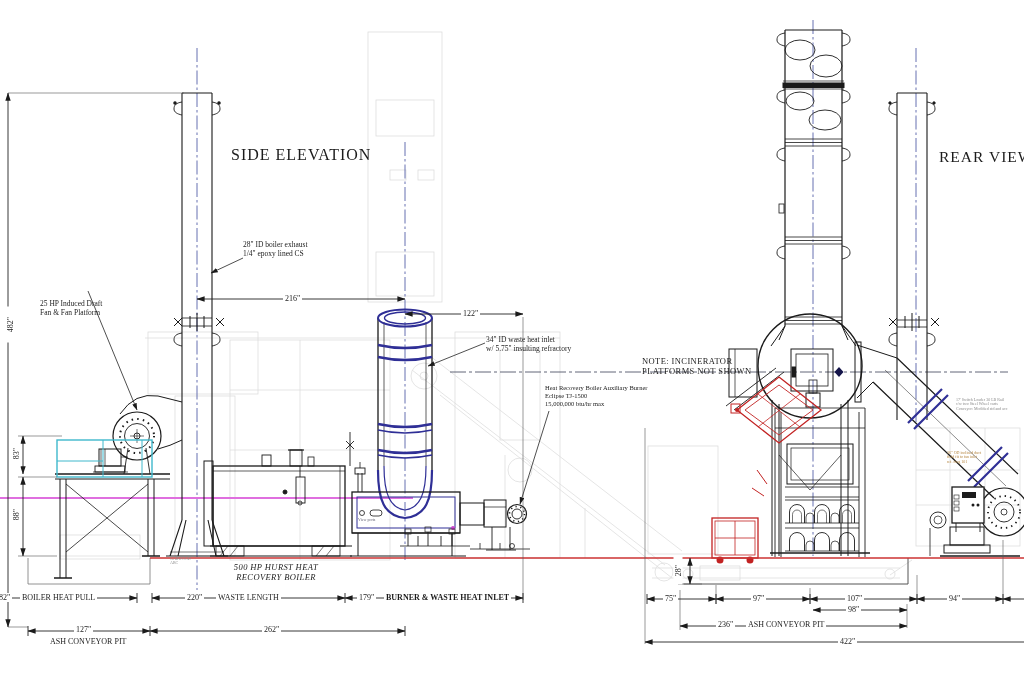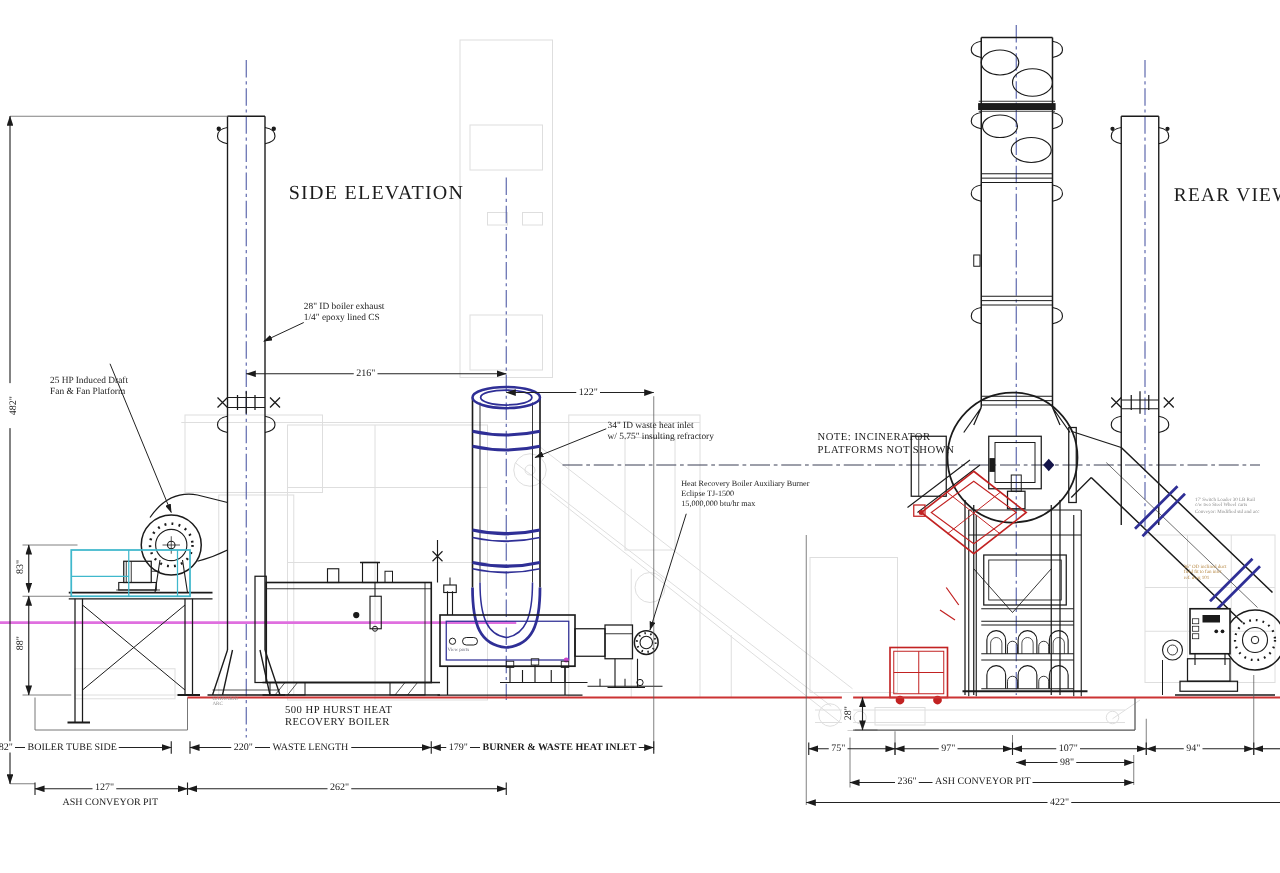--- a/index.html
+++ b/index.html
@@ -7,21 +7,21 @@
        font-family:"Liberation Serif","DejaVu Serif",serif;}
   .lbl{position:absolute;color:#1c1c1c;white-space:pre-line;line-height:1.18;}
   .title{font-size:16px;letter-spacing:1px;}
   .co{font-size:7.5px;}
   .co-sm{font-size:6.5px;line-height:1.2;}
   .note{font-size:8.5px;letter-spacing:.4px;}
   .dim{font-size:8px;background:#fff;padding:0 2px;line-height:9px;}
   .rot{transform:rotate(-90deg);transform-origin:center;background:#fff;text-align:center;}
   .tiny{font-size:4px;color:#8a8a8a;line-height:1.1;}
   .tiny-o{font-size:4px;color:#b5853f;line-height:1.1;}
-  .ctr{}
+  .ctr{text-align:center;font-style:italic;}
   svg{position:absolute;left:0;top:0;}
 </style>
 </head>
 <body>
 
 <svg width="1024" height="698" viewBox="0 0 1024 698">
   <defs>
     <marker id="ae" markerWidth="9" markerHeight="6" refX="8.5" refY="3" orient="auto">
       <path d="M0,0 L9,3 L0,6 Z" fill="#1b1b1b"></path>
     </marker>
@@ -325,21 +325,21 @@
 
 <div class="lbl co" style="left:40px;top:272px;margin-top:28px;">25 HP Induced Draft
 Fan &amp; Fan Platform</div>
 <div class="lbl co" style="left:243px;top:241px;">28" ID boiler exhaust
 1/4" epoxy lined CS</div>
 <div class="lbl co" style="left:486px;top:336px;">34" ID waste heat inlet
 w/ 5.75" insulting refractory</div>
 <div class="lbl co-sm" style="left:545px;top:384px;">Heat Recovery Boiler Auxiliary Burner
 Eclipse TJ-1500
 15,000,000 btu/hr max</div>
-<div class="lbl note" style="left:642px;top:344px;margin-left:12px;">NOTE:  INCINERATOR
+<div class="lbl note" style="left:642px;top:356px;">NOTE:  INCINERATOR
 PLATFORMS NOT SHOWN</div>
 <div class="lbl note ctr" style="left:228px;top:562px;width:96px;font-size:8.5px;">500 HP HURST HEAT
 RECOVERY BOILER</div>
 <div class="lbl tiny" style="left:358px;top:518px;color:#667;">View ports</div>
 <div class="lbl tiny" style="left:170px;top:557px;">GARWOOD
 ARC</div>
 <div class="lbl tiny" style="left:956px;top:398px;width:66px;">17' Switch Loader 30 LB Rail
 c/w two Steel Wheel carts
 Conveyor: Modified std and acc</div>
 <div class="lbl tiny-o" style="left:947px;top:451px;width:50px;">36" OD inclined duct
@@ -348,21 +348,21 @@
 
 <div class="lbl dim" style="left:283px;top:294px;">216"</div>
 <div class="lbl dim" style="left:461px;top:309px;">122"</div>
 
 <div class="lbl dim rot" style="left:-8px;top:320px;width:32px;">482"</div>
 <div class="lbl dim rot" style="left:2px;top:449px;width:24px;">83"</div>
 <div class="lbl dim rot" style="left:2px;top:510px;width:24px;">88"</div>
 <div class="lbl dim rot" style="left:664px;top:566px;width:24px;">28"</div>
 
 <div class="lbl dim" style="left:-3px;top:593px;">82"</div>
-<div class="lbl dim" style="left:20px;top:593px;">BOILER TUBE SIDE</div>
+<div class="lbl dim" style="left:20px;top:593px;">BOILER HEAT PULL</div>
 <div class="lbl dim" style="left:185px;top:593px;">220"</div>
 <div class="lbl dim" style="left:216px;top:593px;">WASTE LENGTH</div>
 <div class="lbl dim" style="left:357px;top:593px;">179"</div>
 <div class="lbl dim" style="left:384px;top:593px;font-weight:bold;">BURNER &amp; WASTE HEAT INLET</div>
 
 <div class="lbl dim" style="left:74px;top:625px;">127"</div>
 <div class="lbl dim" style="left:48px;top:637px;background:none;">ASH CONVEYOR PIT</div>
 <div class="lbl dim" style="left:262px;top:625px;">262"</div>
 
 <div class="lbl dim" style="left:663px;top:594px;">75"</div>

